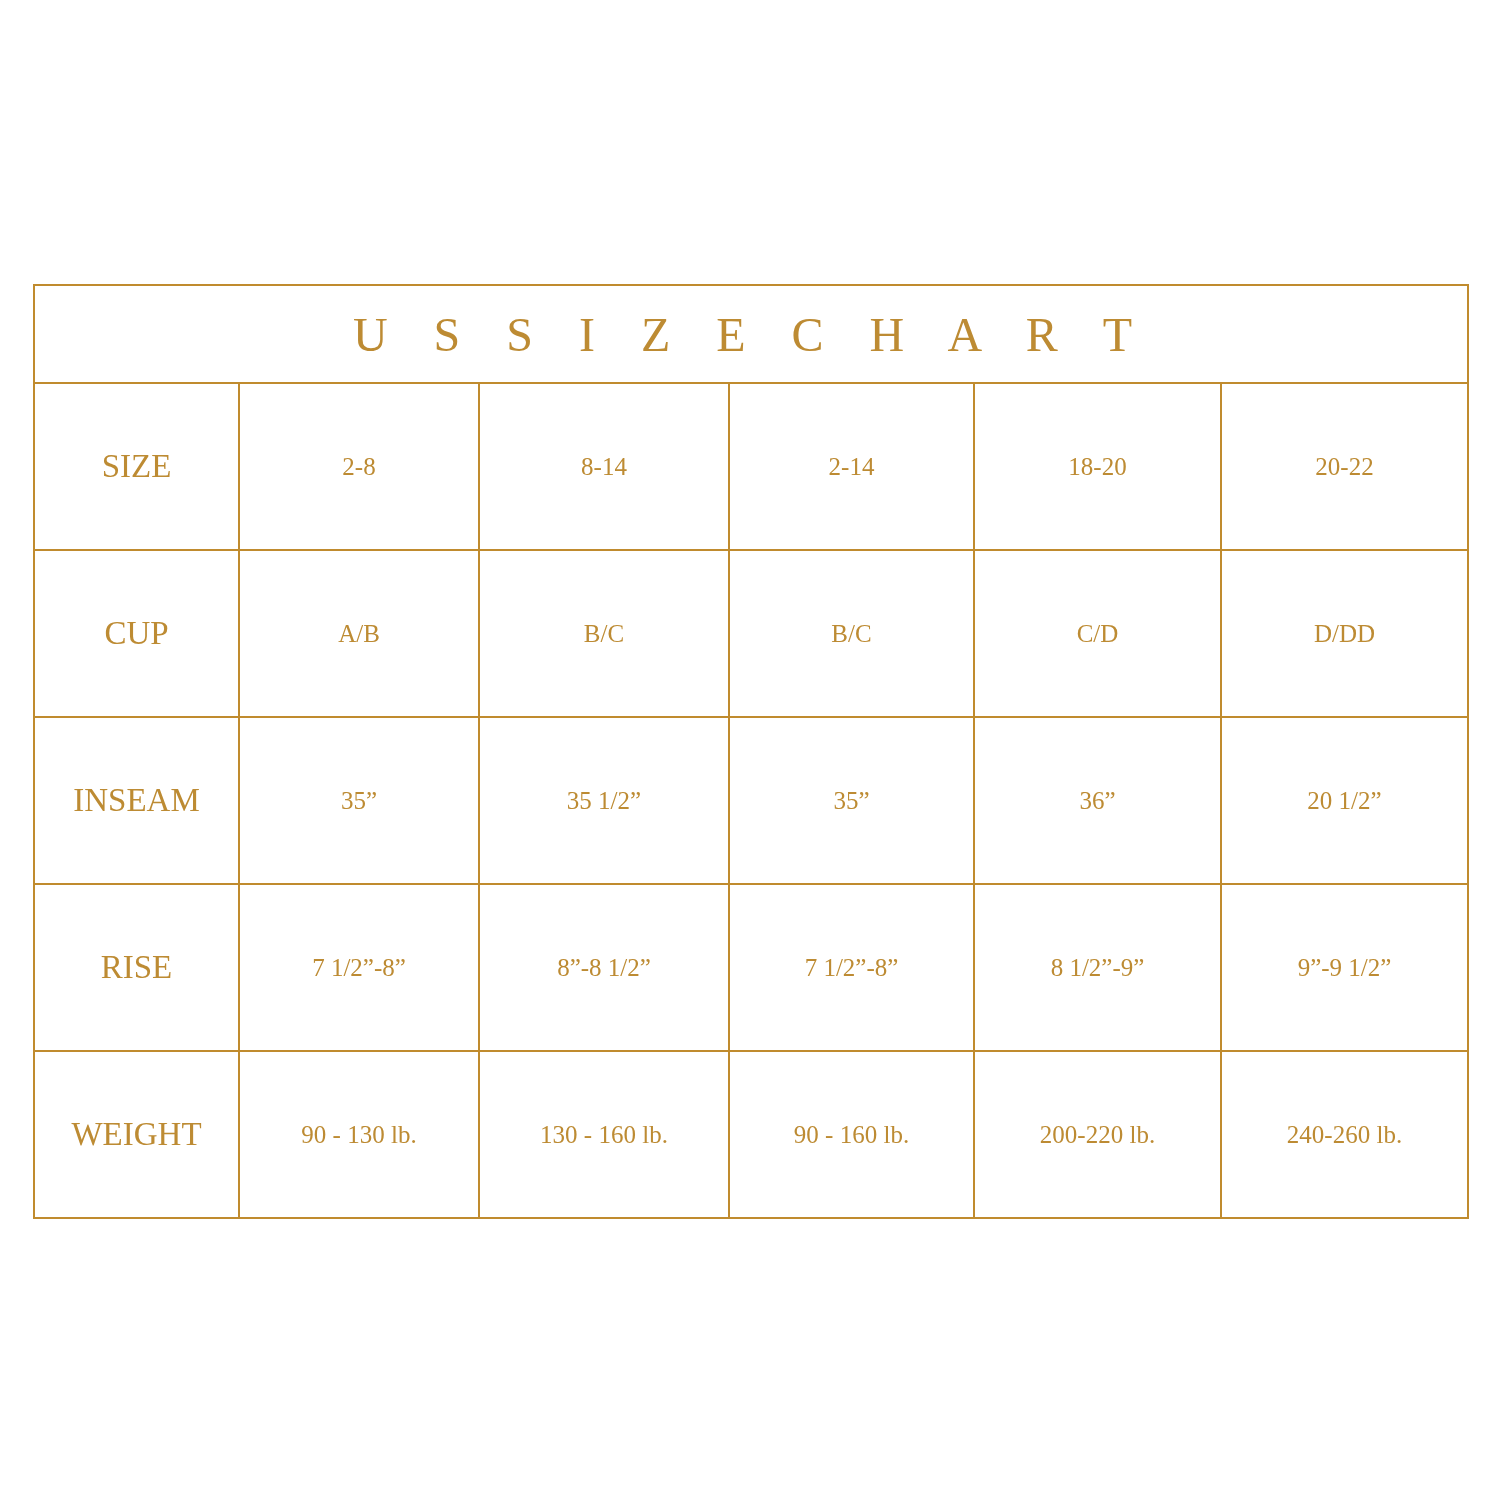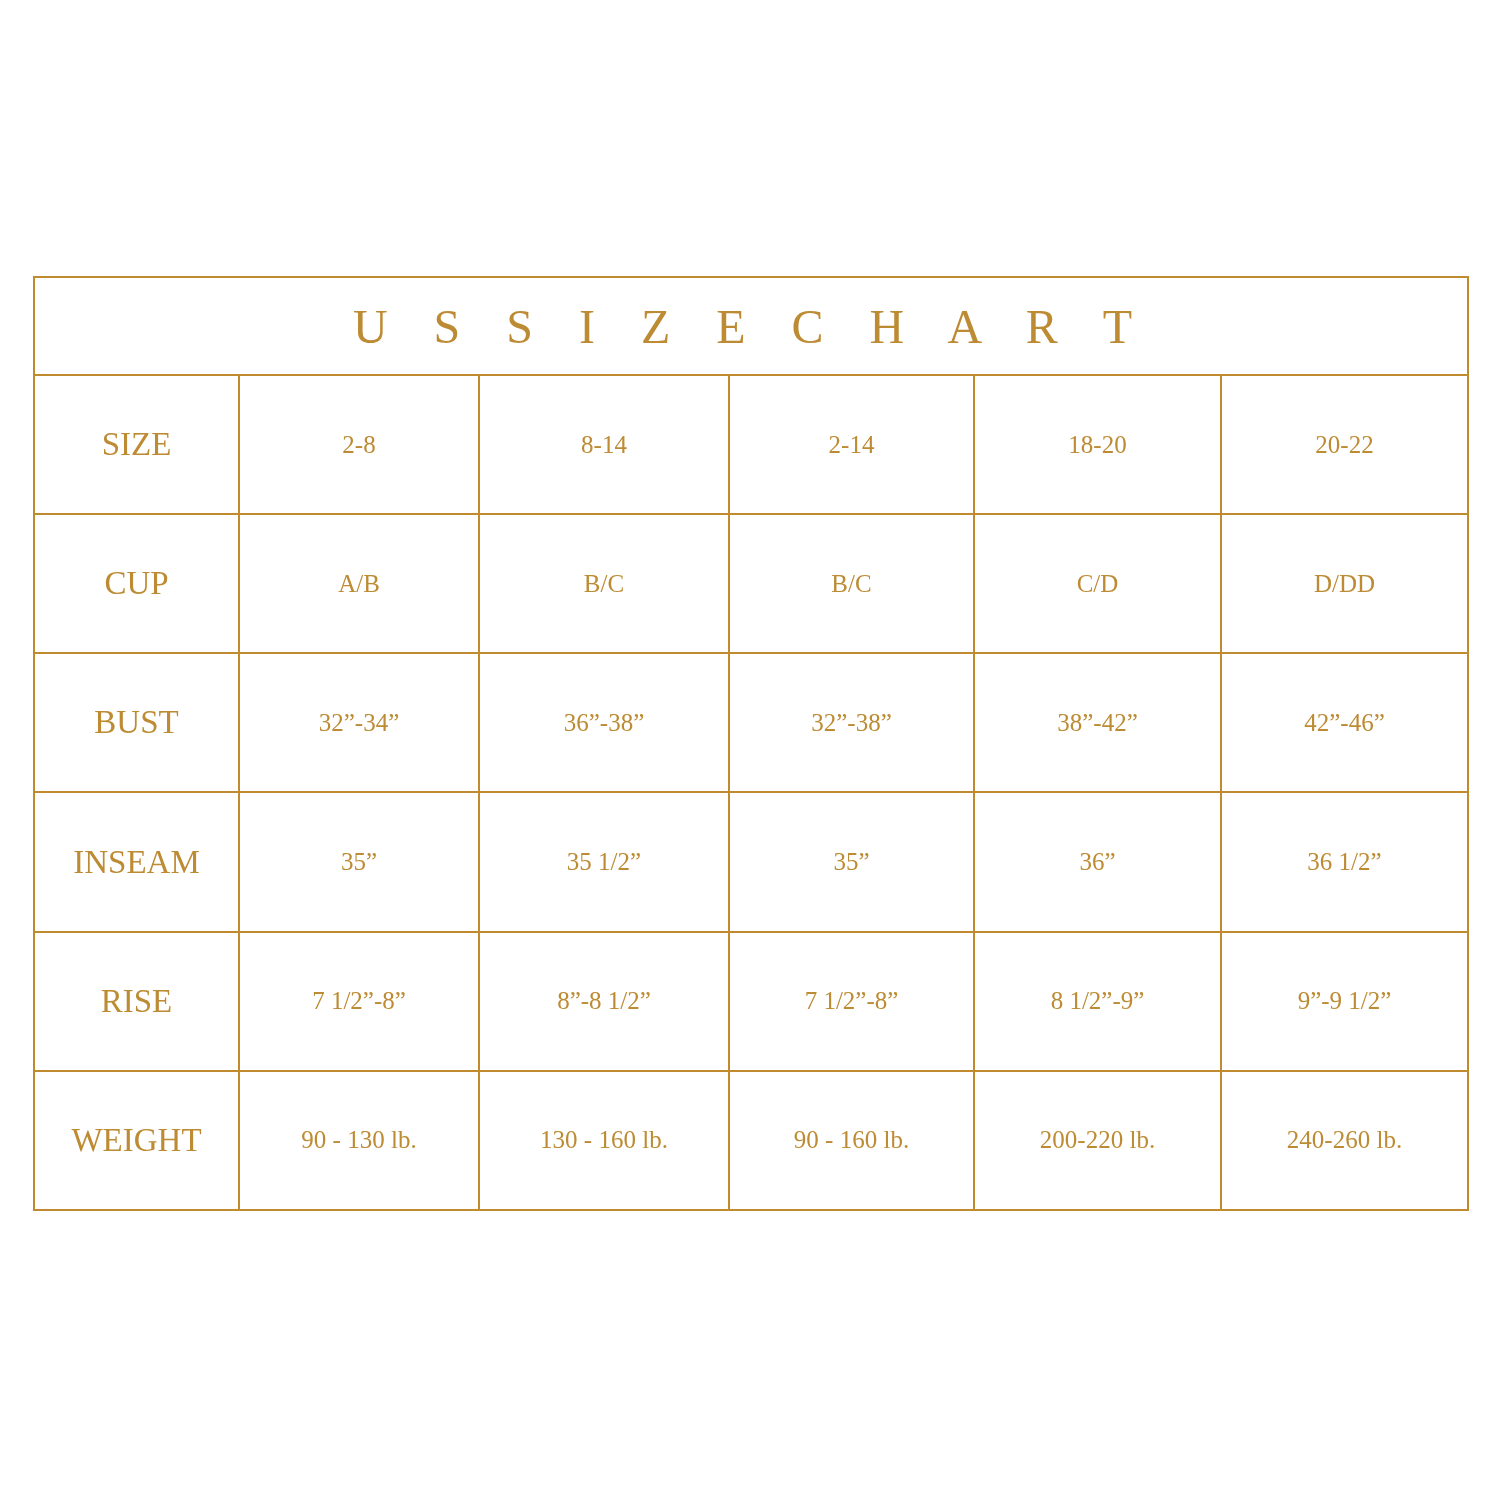--- a/index.html
+++ b/index.html
@@ -15,21 +15,21 @@
   }
   #page {
     position: relative;
     width: 1500px;
     height: 1500px;
     background: #ffffff;
   }
   #chart-wrap {
     position: absolute;
     left: 33px;
-    top: 276px;
+    top: 284px;
     width: 1338px;
     height: 935px;
   }
   table.size-chart {
     width: 100%;
     height: 100%;
     border-collapse: collapse;
     table-layout: fixed;
   }
   table.size-chart td {
@@ -102,38 +102,30 @@
 
         <tr>
           <td class="row-label">CUP</td>
           <td class="cell">A/B</td>
           <td class="cell">B/C</td>
           <td class="cell">B/C</td>
           <td class="cell">C/D</td>
           <td class="cell">D/DD</td>
         </tr>
 
-        <tr>
-          <td class="row-label">BUST</td>
-          <td class="cell">32”-34”</td>
-          <td class="cell">36”-38”</td>
-          <td class="cell">32”-38”</td>
-          <td class="cell">38”-42”</td>
-          <td class="cell">42”-46”</td>
-        </tr>
 
 
 
         <tr>
           <td class="row-label">INSEAM</td>
           <td class="cell">35”</td>
           <td class="cell">35 1/2”</td>
           <td class="cell">35”</td>
           <td class="cell">36”</td>
-          <td class="cell">36 1/2”</td>
+          <td class="cell">20 1/2”</td>
         </tr>
 
         <tr>
           <td class="row-label">RISE</td>
           <td class="cell">7 1/2”-8”</td>
           <td class="cell">8”-8 1/2”</td>
           <td class="cell">7 1/2”-8”</td>
           <td class="cell">8 1/2”-9”</td>
           <td class="cell">9”-9 1/2”</td>
         </tr>

